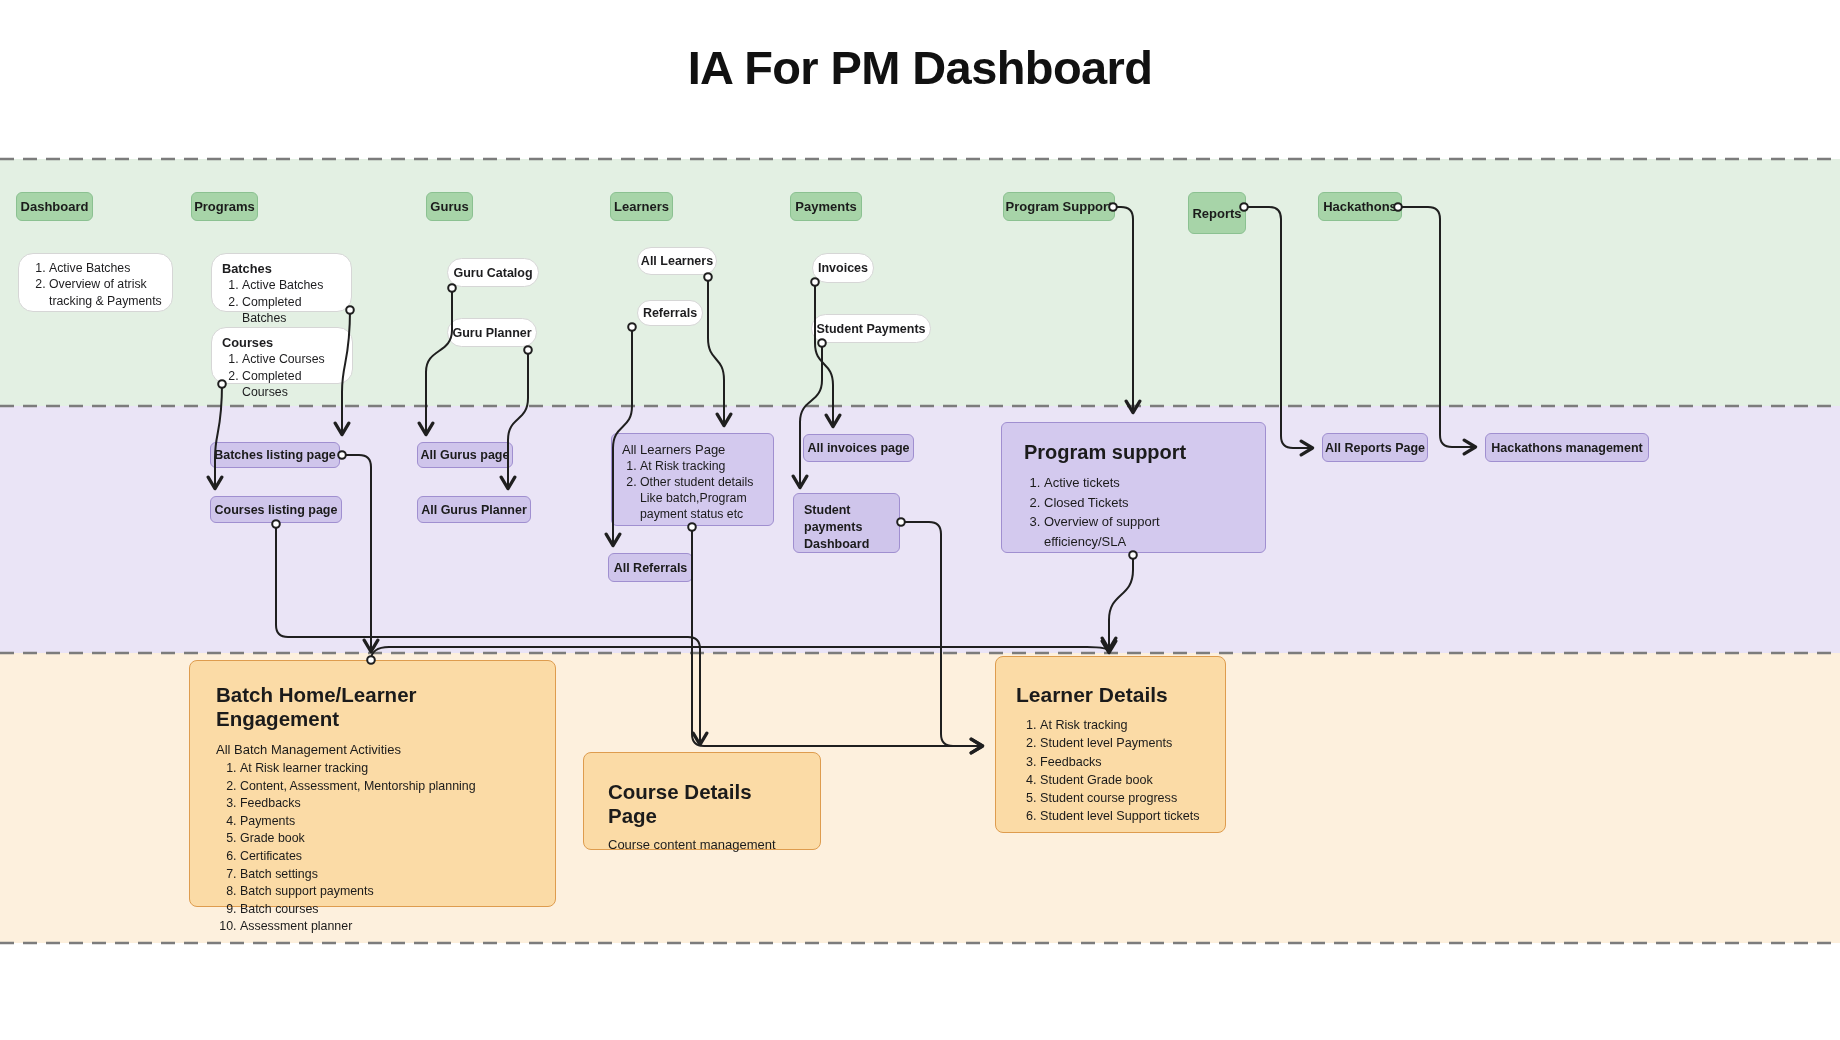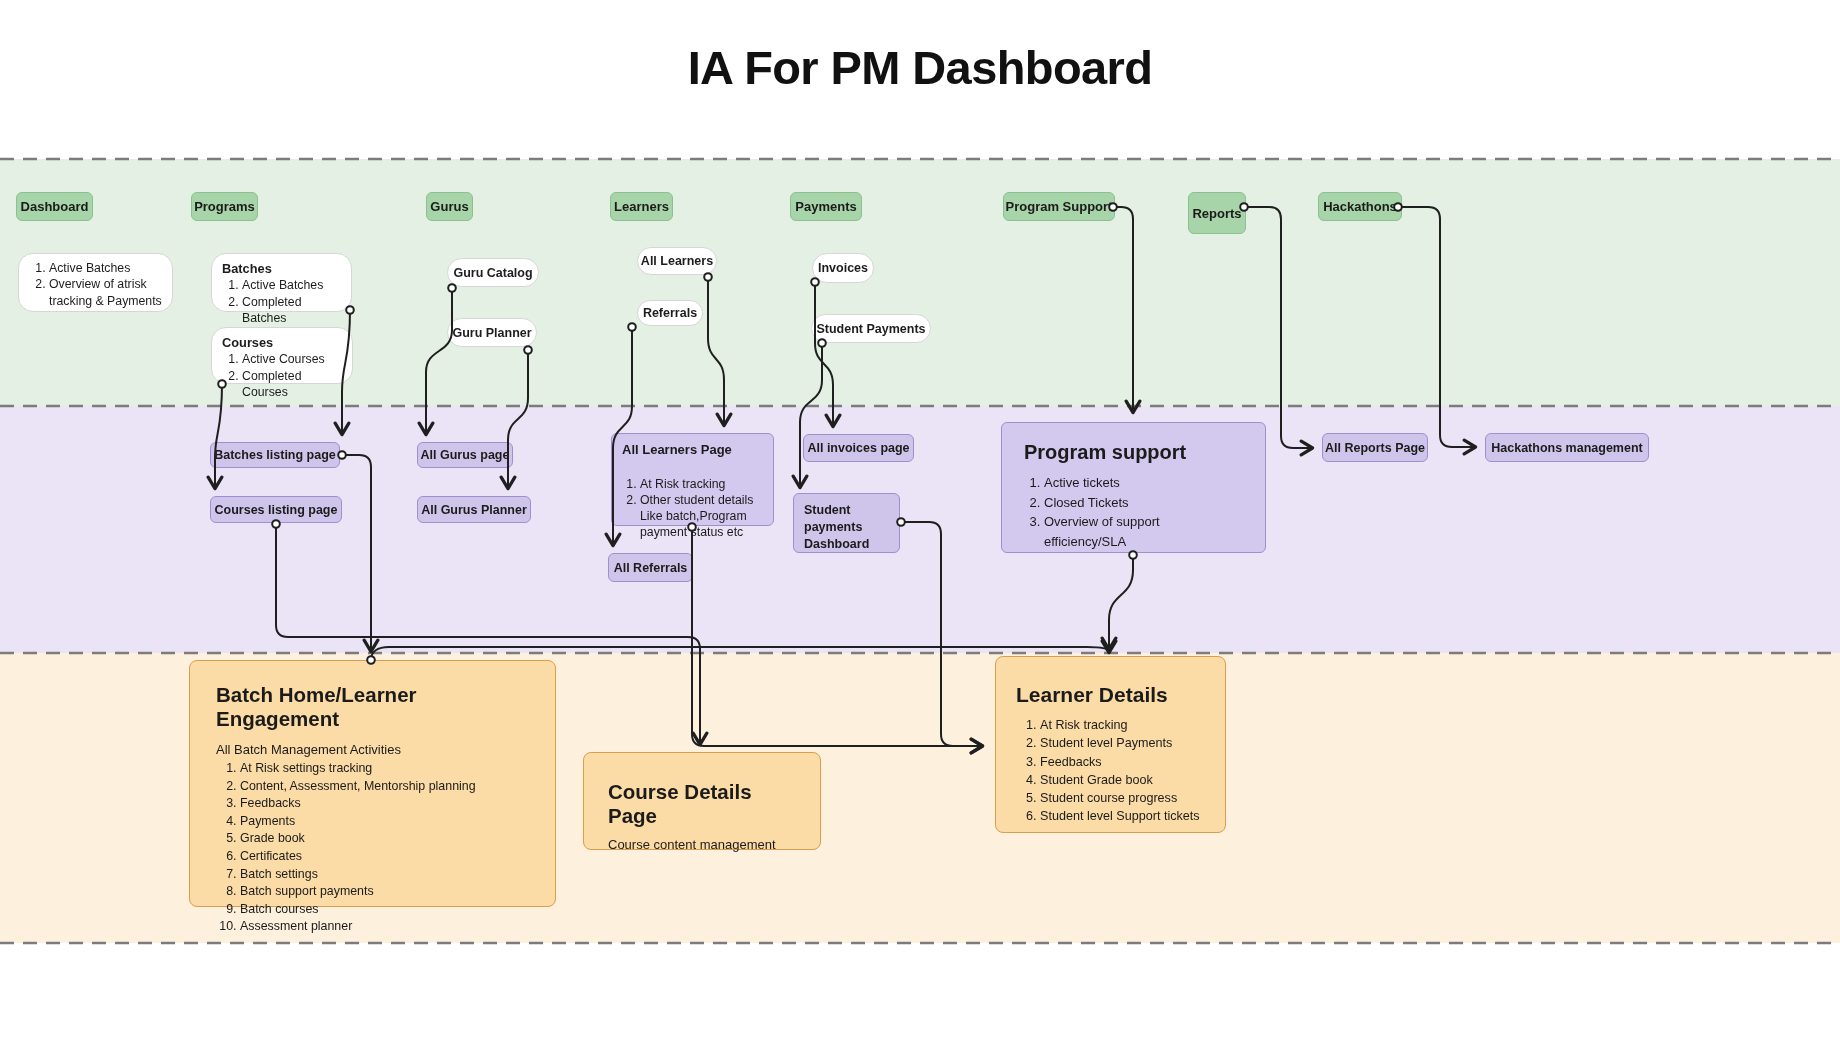--- a/index.html
+++ b/index.html
@@ -23,21 +23,21 @@
   .wlabel { display:flex; align-items:center; justify-content:center; font-size:12.5px; font-weight:700; }
   .wlist  { padding:6px 8px 6px 10px; font-size:12.3px; line-height:1.34; }
   .wlist .hd { font-weight:700; font-size:12.8px; }
 
   ol { margin:0; padding-left:20px; }
 
   .pbox { position:absolute; background:#cfc5eb; border:1px solid #a08fd0; border-radius:6px;
           box-sizing:border-box; color:#1b1b1b; }
   .plabel { display:flex; align-items:center; justify-content:center; font-size:12.5px; font-weight:700; }
   .pbig  { background:#d3c9ee; }
-  .pbox .t { font-weight:700; font-size:13px; margin-bottom:18px; }
+  .pbox .t { font-weight:400; font-size:13px; margin-bottom:0; }
   .pbox .body { padding:8px 10px; font-size:12.3px; line-height:1.3; }
   .pbox .bigt { font-size:20px; font-weight:700; margin-bottom:8px; }
   .sp-dash { padding:8px 10px; font-size:12.5px; font-weight:700; line-height:1.35; }
 
   .obox { position:absolute; background:#fbdba6; border:1.5px solid #de9c4e; border-radius:8px;
           box-sizing:border-box; color:#1b1b1b; }
   .obox .bigt { font-size:20.5px; font-weight:700; margin-bottom:11px; }
   .obox .sub  { font-size:13px; font-weight:500; margin-bottom:3px; }
   .obox ol    { font-size:12.4px; line-height:1.42; padding-left:24px; }
 
@@ -124,21 +124,21 @@
     </div>
   </div>
 
   <div class="pbox plabel node" style="left:1322px;top:433px;width:106px;height:29px">All Reports Page</div>
   <div class="pbox plabel node" style="left:1485px;top:433px;width:164px;height:29px">Hackathons management</div>
 
   <div class="obox node" style="left:189px;top:660px;width:367px;height:247px;padding:22px 26px">
     <div class="bigt">Batch Home/Learner Engagement</div>
     <div class="sub">All Batch Management Activities</div>
     <ol>
-      <li>At Risk settings tracking</li>
+      <li>At Risk learner tracking</li>
       <li>Content, Assessment, Mentorship planning</li>
       <li>Feedbacks</li>
       <li>Payments</li>
       <li>Grade book</li>
       <li>Certificates</li>
       <li>Batch settings</li>
       <li>Batch support payments</li>
       <li>Batch courses</li>
       <li>Assessment planner</li>
     </ol>

